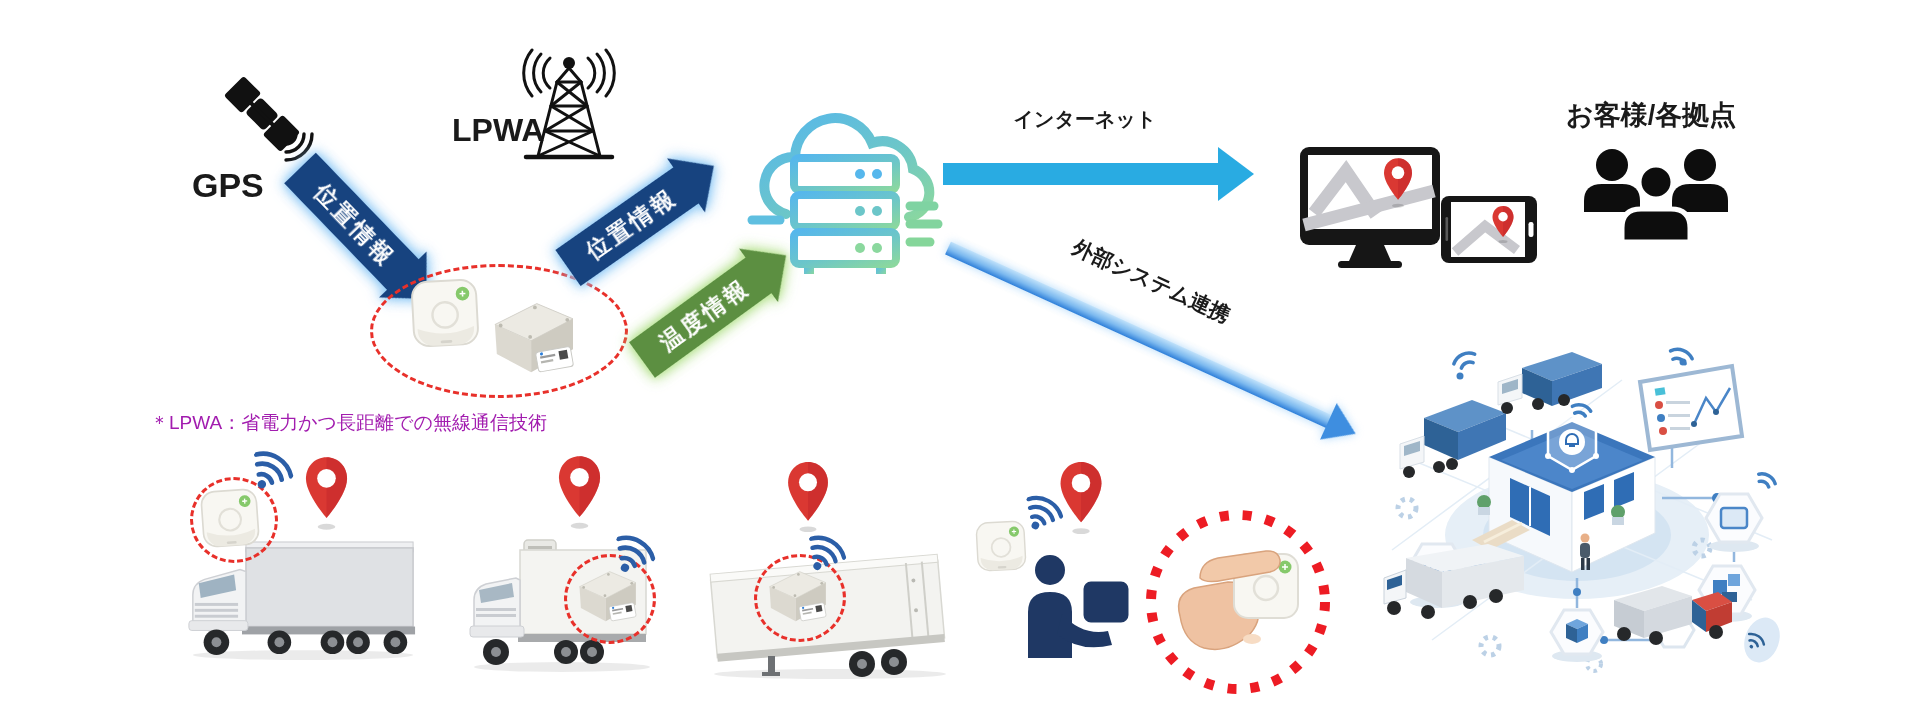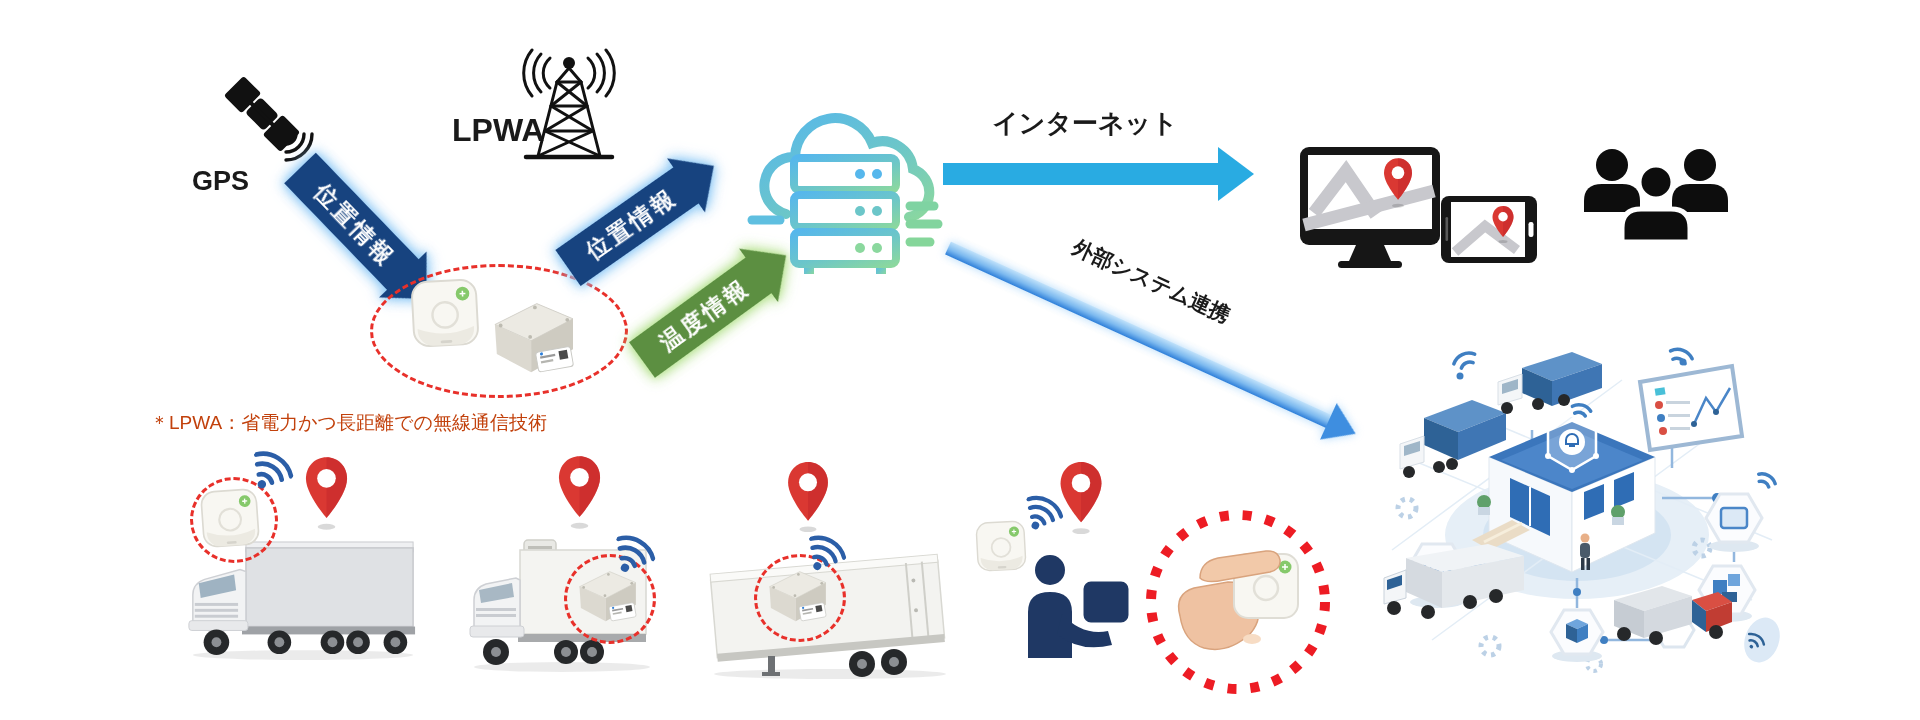--- a/index.html
+++ b/index.html
@@ -23,21 +23,21 @@
   
   .ext-arrow{position:absolute;left:948px;top:228px;height:40px;width:460px;
              transform:rotate(24.5deg);transform-origin:left center;
              filter:drop-shadow(0 0 5px rgba(160,210,250,.8));}
   .ext-arrow .shaft{position:absolute;left:0;top:13px;width:420px;height:14px;
              background:linear-gradient(180deg,#BFE1FA 0%,#7CB9EF 55%,#2E7FD9 100%);}
   .ext-arrow .tip{position:absolute;left:418px;top:0;width:0;height:0;
              border-top:20px solid transparent;border-bottom:20px solid transparent;
              border-left:30px solid #3E8EE0;}
   .dashed-circle{position:absolute;border:3.5px dashed #E8302A;border-radius:50%;}
-  .footnote{color:#c2410c;font-size:19px;}
+  .footnote{color:#a21caf;font-size:19px;}
 </style>
 </head>
 <body>
 
 <div class="canvas">
 
   <svg width="0" height="0" style="position:absolute" aria-hidden="true">
     <defs>
       <linearGradient id="cg" x1="0" y1="0" x2="1" y2="1">
         <stop offset="0" stop-color="#56B7EC"></stop>
@@ -91,21 +91,21 @@
       <rect x="48" y="61" width="28" height="25" rx="3"></rect>
       <rect x="51" y="33" width="22" height="26" rx="4"></rect>
       <rect x="60" y="29" width="4" height="34"></rect>
     </g>
     <g stroke="#111" stroke-width="3.4" fill="none" stroke-linecap="round">
       <path d="M96,66 A10,10 0 0 1 86,76"></path>
       <path d="M104,66 A18,18 0 0 1 86,84"></path>
       <path d="M112,66 A26,26 0 0 1 86,92"></path>
     </g>
   </svg>
-  <div class="abs lbl" style="left:192px;top:166px;font-size:27px">GPS</div>
+  <div class="abs lbl" style="left:192px;top:166px;font-size:34px">GPS</div>
 
   <div class="abs lbl" style="left:452px;top:112px;font-size:32px">LPWA</div>
   <svg class="abs" style="left:508px;top:48px" width="122" height="122" viewBox="0 0 122 122">
     <g stroke="#111" stroke-width="3" fill="none" stroke-linecap="round">
       <path d="M42,10 a20,20 0 0 0 0,30"></path>
         <path d="M33,6 a28,28 0 0 0 0,38"></path>
         <path d="M24,2 a36,36 0 0 0 0,46"></path>
       <path d="M80,10 a20,20 0 0 1 0,30"></path>
         <path d="M89,6 a28,28 0 0 1 0,38"></path>
         <path d="M98,2 a36,36 0 0 1 0,46"></path>
@@ -161,21 +161,21 @@
       <rect x="0" y="74" width="102" height="32" rx="5" fill="#FFF" stroke="url(#cg)" stroke-width="8"></rect>
       <circle cx="66" cy="16" r="5" fill="#56B7EC"></circle>
         <circle cx="83" cy="16" r="5" fill="#56B7EC"></circle>
       <circle cx="66" cy="53" r="5" fill="#6CC6C9"></circle>
         <circle cx="83" cy="53" r="5" fill="#6CC6C9"></circle>
       <circle cx="66" cy="90" r="5" fill="#8BD89E"></circle>
         <circle cx="83" cy="90" r="5" fill="#8BD89E"></circle>
     </g>
   </svg>
 
-  <div class="abs lbl" style="left:965px;top:106px;width:240px;text-align:center;font-size:26px">インターネット</div>
+  <div class="abs lbl" style="left:965px;top:106px;width:240px;text-align:center;font-size:20px">インターネット</div>
   <div class="cyan-body" style="left:943px;top:163px;width:276px;height:22px"></div>
   <div class="cyan-head" style="left:1218px;top:147px"></div>
 
   <div class="ext-arrow">
     <div class="shaft"></div>
     <div class="tip"></div>
   </div>
   <div class="abs lbl" style="left:1074px;top:232px;width:250px;font-size:21px;transform:rotate(24.5deg);transform-origin:left center">外部システム連携</div>
 
   <svg class="abs" style="left:1300px;top:147px" width="140" height="122" viewBox="0 0 140 122">
@@ -191,20 +191,21 @@
   </svg>
   <svg class="abs" style="left:1441px;top:196px" width="96" height="67" viewBox="0 0 96 67">
     <rect x="0" y="0" width="96" height="67" rx="8" fill="#161616"></rect>
     <rect x="10" y="6" width="74" height="55" fill="#FFFFFF"></rect>
     <rect x="87.5" y="26" width="5" height="15" rx="2.2" fill="#FFF"></rect>
     <rect x="4.5" y="21" width="2.6" height="24" rx="1.3" fill="#5A5A5A"></rect>
     <path d="M14,56 L44,30 L76,54" stroke="#C8C8CD" stroke-width="10" fill="none"></path>
     <use href="#sym-pin" x="0" y="0" width="24" height="39" transform="translate(50,9)"></use>
   </svg>
 
+  <div class="abs lbl" style="left:1566px;top:97px;font-size:27px">お客様/各拠点</div>
   <svg class="abs" style="left:1580px;top:148px" width="152" height="96" viewBox="0 0 152 96">
     <g fill="#0D0D0D">
       <circle cx="32" cy="17" r="16"></circle>
       <path d="M4,64 V53 Q4,36 22,36 H42 Q60,36 60,53 V64 Z"></path>
       <circle cx="120" cy="17" r="16"></circle>
       <path d="M92,64 V53 Q92,36 110,36 H130 Q148,36 148,53 V64 Z"></path>
       <circle cx="76" cy="34" r="17" stroke="#FFF" stroke-width="5"></circle>
       <path d="M42,94 V80 Q42,61 61,61 H91 Q110,61 110,80 V94 Z" stroke="#FFF" stroke-width="5"></path>
     </g>
   </svg>

